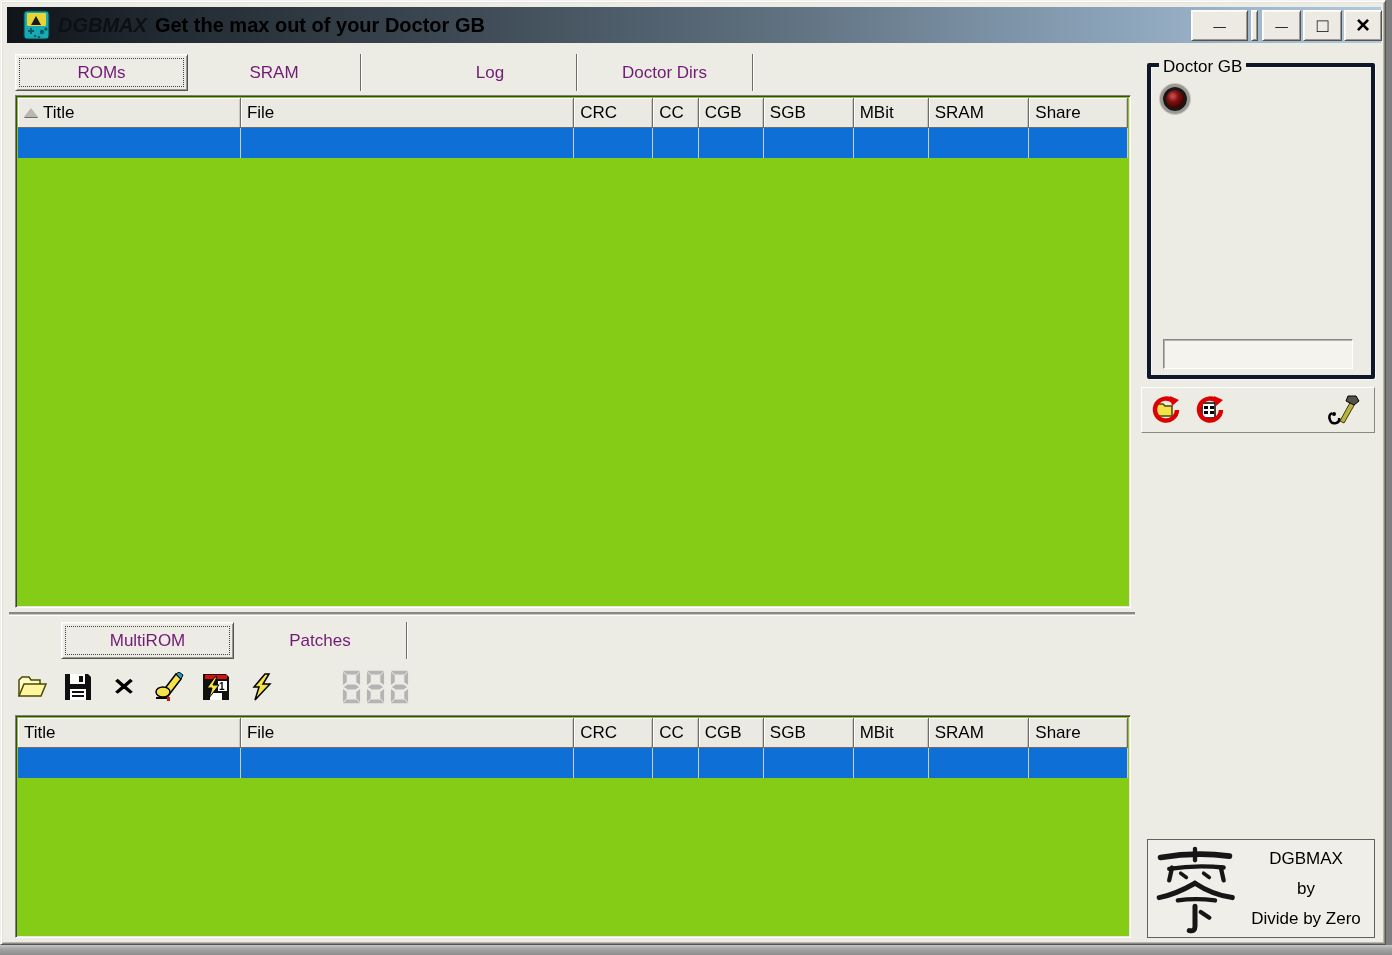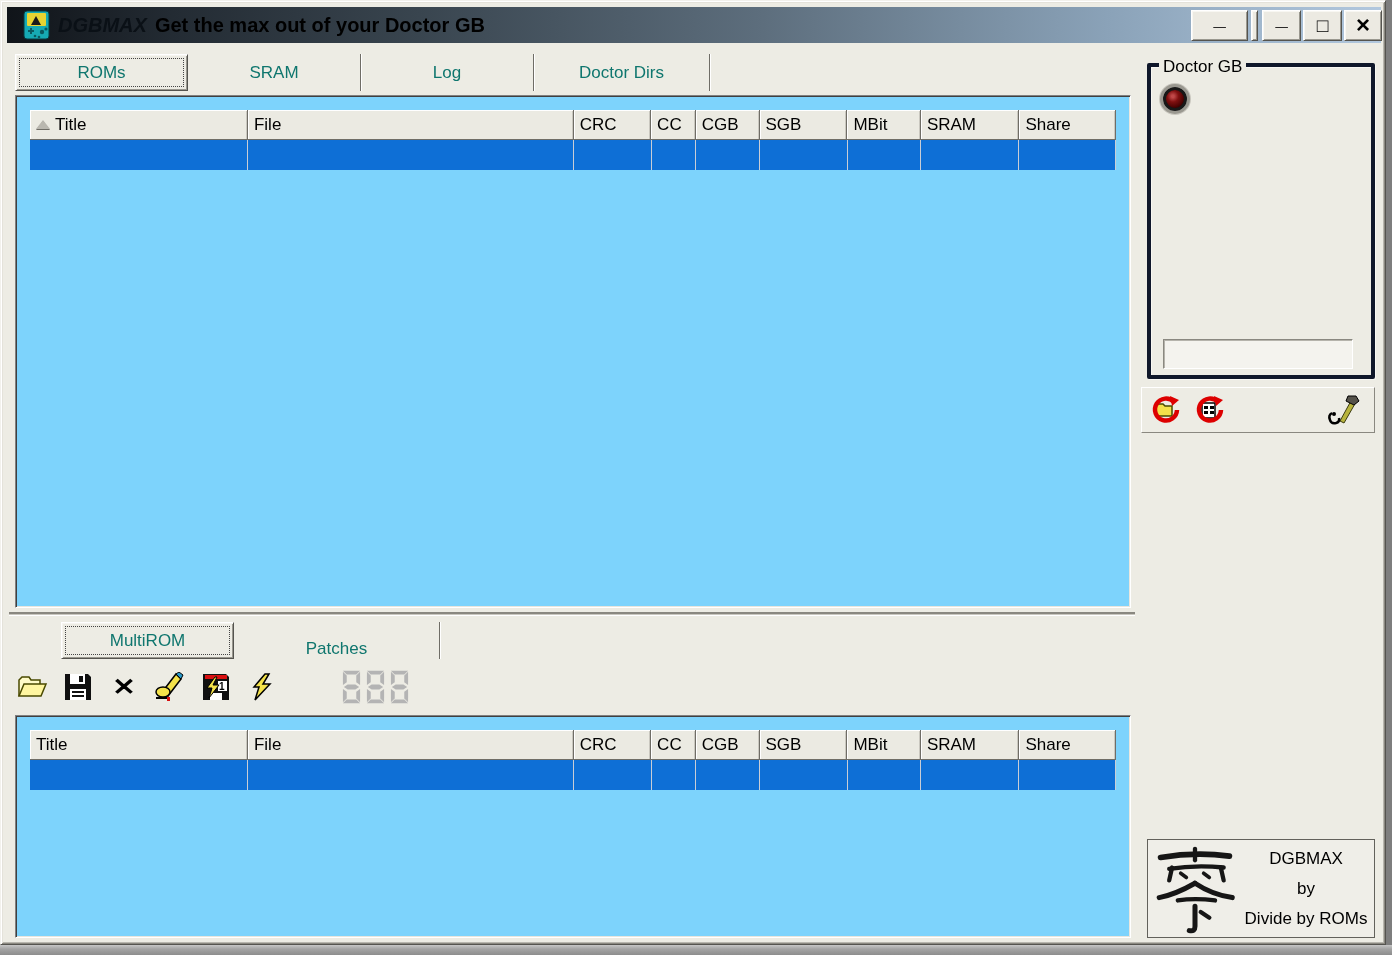--- a/index.html
+++ b/index.html
@@ -35,36 +35,36 @@
   .btn-sep  { left:1250px; width:7px; }
   .btn-min  { left:1261px; width:39px; }
   .btn-max  { left:1302px; width:39px; font-size:19px; line-height:29px; }
   .btn-close{ left:1343px; width:38px; font-size:24px; line-height:28px; }
   .glyph-under { display:inline-block; transform:translateY(-6px); font-size:22px; }
 
   
   .tabstrip { position:absolute; height:37px; display:flex; }
   .tab {
     height:37px; display:flex; align-items:center; justify-content:center;
-    font-size:17px; color:#0f766e; position:relative;
+    font-size:17px; color:#701a75; position:relative;
     border-right:1px solid #6f6d66; box-shadow:1px 0 0 #ffffff;
   }
   .tab.active {
     background:#edece4;
     border:1px solid; border-color:#ffffff #55544f #55544f #ffffff;
     box-shadow: inset 1px 1px 0 #f6f5f0, inset -1px -1px 0 #9a988f;
     outline:1px dotted #444; outline-offset:-5px;
   }
 
   
   .table-area {
-    position:absolute; background:#7dd3fc;
+    position:absolute; background:#84cc16;
     border:1px solid; border-color:#808080 #ffffff #ffffff #808080;
     box-shadow: inset 1px 1px 0 #404040, inset -1px -1px 0 #e8e6de;
-    padding:14px;
+    padding:2px;
   }
   .hrow { display:flex; height:30px; }
   .hcell {
     background:#ebeae2; display:flex; align-items:center; padding-left:6px;
     font-size:17px; color:#000; position:relative;
     border-right:1px solid #6f6d66; border-bottom:1px solid #6f6d66;
     box-shadow: inset 1px 1px 0 #ffffff, inset -1px 0 0 #c9c7bf;
     white-space:nowrap; overflow:hidden;
   }
   .sort-tri {
@@ -162,21 +162,21 @@
   <div class="winbtn btn-max"><span>□</span></div>
   <div class="winbtn btn-close"><span>×</span></div>
 
   <div class="tabstrip" style="left:14px; top:53px;">
     <div class="tab active" style="width:173px;">
         <span>ROMs</span>
       </div>
     <div class="tab" style="width:173px;">
         <span>SRAM</span>
       </div>
-    <div class="tab" style="width:173px;">
+    <div class="tab" style="width:173px;margin-left:43px;">
         <span>Log</span>
       </div>
     <div class="tab" style="width:176px;">
         <span>Doctor Dirs</span>
       </div>
   </div>
 
   <div class="table-area" style="left:14px; top:94px; width:1116px; height:513px;">
     <div class="hrow">
       <div class="hcell c0">
@@ -221,21 +221,21 @@
       <div class="selcell c8"></div>
     </div>
   </div>
 
   <div class="hdivider" style="top:611px;"></div>
 
   <div class="tabstrip" style="left:14px; top:621px;padding-left:46px;">
     <div class="tab active" style="width:173px;">
         <span>MultiROM</span>
       </div>
-    <div class="tab" style="width:206px;align-items:flex-end;">
+    <div class="tab" style="width:173px;">
         <span>Patches</span>
       </div>
   </div>
 
   <div class="toolbar">
     <div class="tool">
       <svg width="32" height="26" viewBox="0 0 32 26">
         <path d="M3 22 V6 L6 3 H13 L15 6 H24 V10" fill="#fffbc8" stroke="#4a4a00" stroke-width="1.5"></path>
         <path d="M3 22 L8 10 H30 L25 22 Z" fill="#fff6a0" stroke="#4a4a00" stroke-width="1.5"></path>
       </svg>
@@ -407,20 +407,20 @@
         <path d="M30 28 Q16 36 5 38" stroke-width="3.5"></path>
         <path d="M30 28 Q42 36 56 38" stroke-width="3.5"></path>
         <path d="M18 40 Q30 38 44 40" stroke-width="3"></path>
         <path d="M30 44 V58 Q30 62 26 61" stroke-width="3.5"></path>
         <path d="M34 48 L40 52" stroke-width="3"></path>
       </g>
     </svg>
     <div class="logo-text">
       <div>DGBMAX</div>
       <div>by</div>
-      <div>Divide by ROMs</div>
+      <div>Divide by Zero</div>
     </div>
   </div>
 
 </div>
 
 <div class="right-edge"></div>
 <div class="taskbar-strip"></div>
 
 </body></html>

